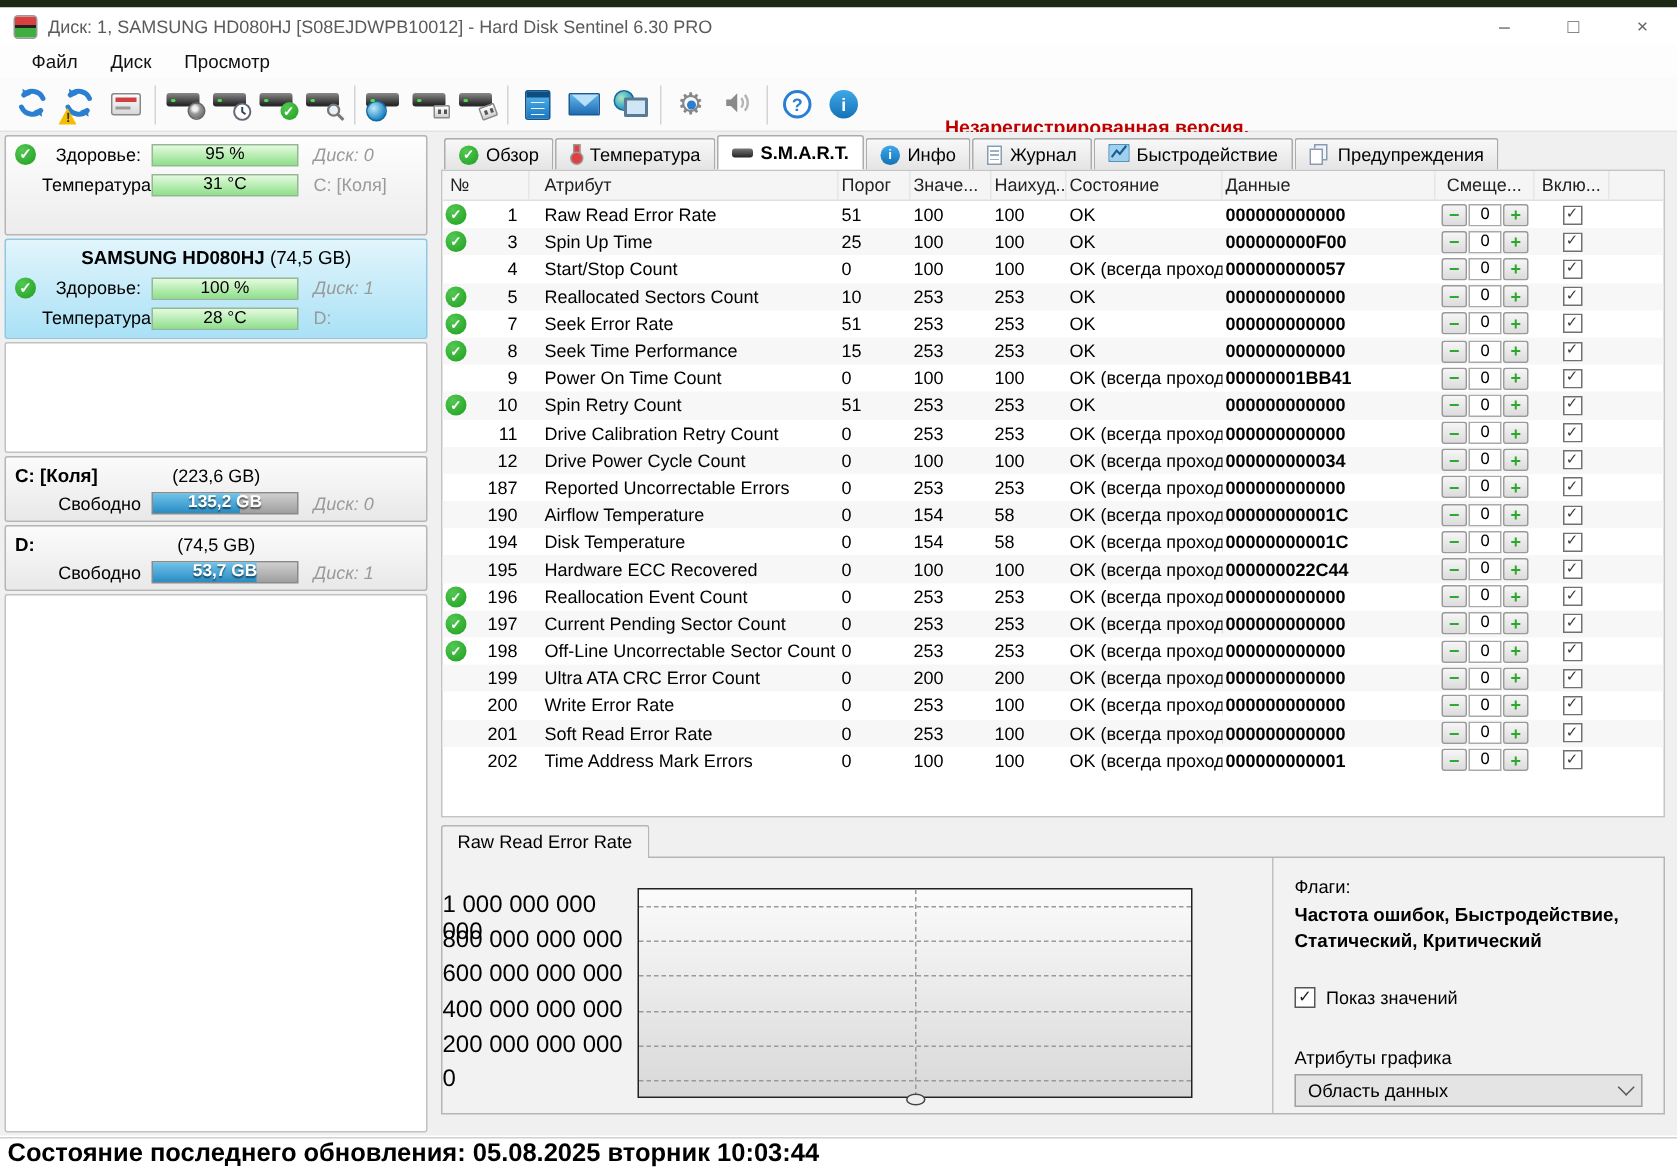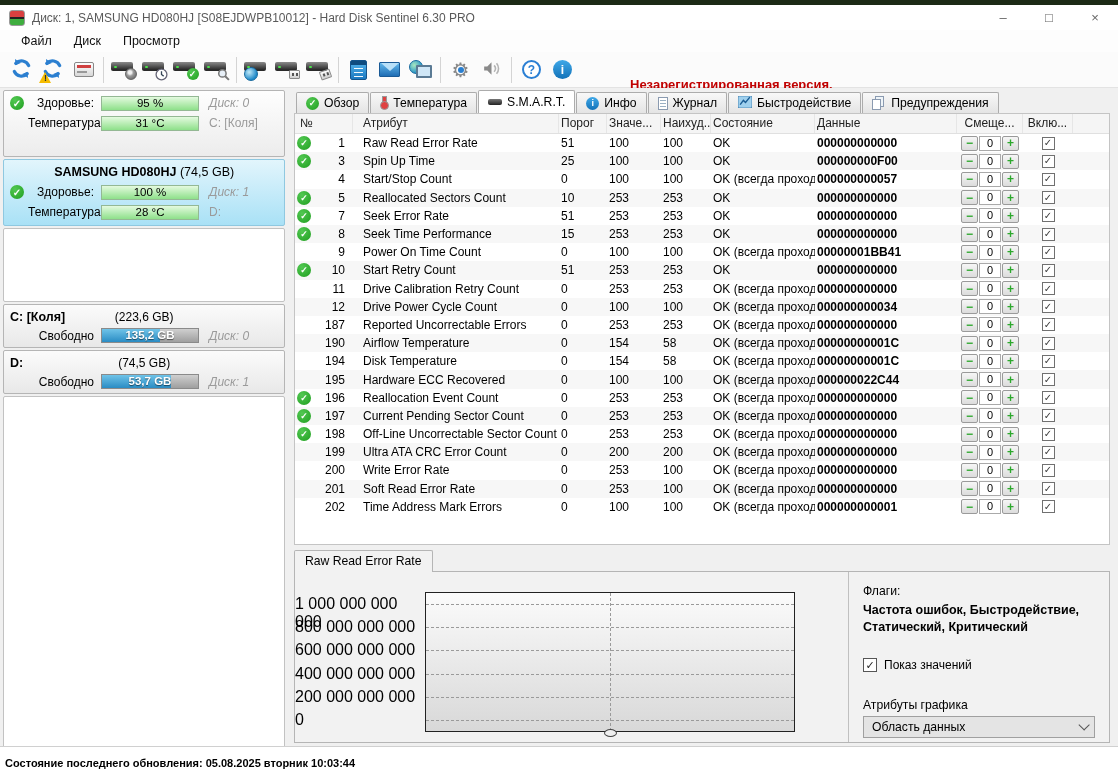--- a/index.html
+++ b/index.html
@@ -90,21 +90,21 @@
   .p-row2 { display:flex; align-items:center; height:19px; }
   .f-lbl { width:84px; text-align:right; flex:none; }
   .f-bar { width:98px; height:15px; margin-left:7px; border:1px solid #8a8a8a; background:linear-gradient(#cfcfcf,#9f9f9f); position:relative; flex:none; }
   .f-fill { position:absolute; left:0; top:0; bottom:0; background:linear-gradient(#6fc3e8,#2a8cc4); }
   .f-txt { position:absolute; inset:0; text-align:center; color:#fff; font-weight:bold; font-size:11.5px; line-height:13px; text-shadow:0 1px 1px rgba(0,0,0,.55); }
 
   
   .tabstrip { height:23px; display:flex; align-items:flex-end; padding-left:2px; gap:1px; position:relative; z-index:2; }
   .tab { display:flex; align-items:center; gap:5px; padding:0 9px; font-size:12.2px; height:21px;
     border:1px solid #acacac; border-bottom:none; border-radius:2px 2px 0 0; background:linear-gradient(#f8f8f8,#e4e4e4); white-space:nowrap; }
-  .tab.active { background:#fff; height:23px; }
+  .tab.active { background:#fff; height:23px;font-weight:bold; }
   .t-ok { width:13px; height:13px; border-radius:50%; background:radial-gradient(circle at 35% 30%, #52c852, #1f9e1f); color:#fff; font-size:9px; font-weight:bold; display:flex; align-items:center; justify-content:center; }
   .t-temp { position:relative; width:8px; height:14px; }
   .t-temp::before { content:""; position:absolute; left:2px; top:0; width:3px; height:9px; background:#e04040; border:1px solid #999; }
   .t-temp::after { content:""; position:absolute; left:0; bottom:0; width:7px; height:7px; border-radius:50%; background:#e04040; border:1px solid #999; }
   .t-smart { width:14px; height:6px; border-radius:2px; background:linear-gradient(#777,#222); }
   .t-info { width:13px; height:13px; border-radius:50%; background:linear-gradient(#3fa8e8,#1272b8); color:#fff; font-size:9px; font-weight:bold; display:flex; align-items:center; justify-content:center; }
   .t-doc { width:10px; height:13px; background:#fff; border:1px solid #8a9ab0; position:relative; }
   .t-doc::before { content:""; position:absolute; left:1px; right:1px; top:2px; height:8px;
     background:repeating-linear-gradient(180deg,#9ab0c4 0 1px, transparent 1px 3px); }
   .t-warn { position:relative; width:14px; height:14px; }
@@ -150,22 +150,22 @@
   .flags-lbl { font-size:12.2px; }
   .flags-txt { font-weight:bold; font-size:12.5px; margin-top:4px; line-height:17px; width:232px; }
   .show-values { margin-top:22px; display:flex; align-items:center; gap:7px; }
   .cb2 { width:14px; height:14px; background:#fff; border:1px solid #555; display:flex; align-items:center; justify-content:center; font-size:11px; color:#222; line-height:1; }
   .attrs-lbl { margin-top:26px; font-size:12.2px; }
   .dropdown { margin-top:4px; height:22px; width:232px; background:#e4e4e4; border:1px solid #a0a0a0; display:flex; align-items:center; padding:0 8px; }
   .dd-text { flex:1; font-size:12.2px; }
   .chev { width:8px; height:8px; border-right:1.5px solid #555; border-bottom:1.5px solid #555; transform:rotate(45deg) translateY(-3px); }
 
   
-  .statusbar { position:absolute; left:0; right:0; bottom:0; height:32px; background:#fff; border-top:1px solid #d0d0d0;
-    display:flex; align-items:center; padding-left:5px; font-weight:bold; font-size:11px; }
+  .statusbar { position:absolute; left:0; right:0; bottom:0; height:20px; background:#fff; border-top:1px solid #d0d0d0;
+    display:flex; align-items:center; padding-left:5px; font-weight:bold; font-size:17px; }
 </style>
 </head>
 <body>
 
 <div class="top-strip"></div>
 
 <div class="titlebar">
   <div class="app-icon"></div>
   <div class="win-title">Диск: 1, SAMSUNG HD080HJ [S08EJDWPB10012]  -  Hard Disk Sentinel 6.30 PRO</div>
   <div class="win-controls">
@@ -626,21 +626,21 @@
               </span>
     </div>
   </div>
           <div class="tgrid trow alt">
     <div class="c c-num">
       <span class="okc">
                 <span>✓</span>
               </span>
       <span class="num">10</span>
     </div>
-    <div class="c c-attr">Start Retry Count</div>
+    <div class="c c-attr">Spin Retry Count</div>
     <div class="c c-thr">51</div>
     <div class="c c-val">253</div>
     <div class="c c-worst">253</div>
     <div class="c c-status">OK</div>
     <div class="c c-data">000000000000</div>
     <div class="c c-off">
       <span class="sp-btn">
                 <span>−</span>
               </span>
       <span class="sp-val">0</span>

